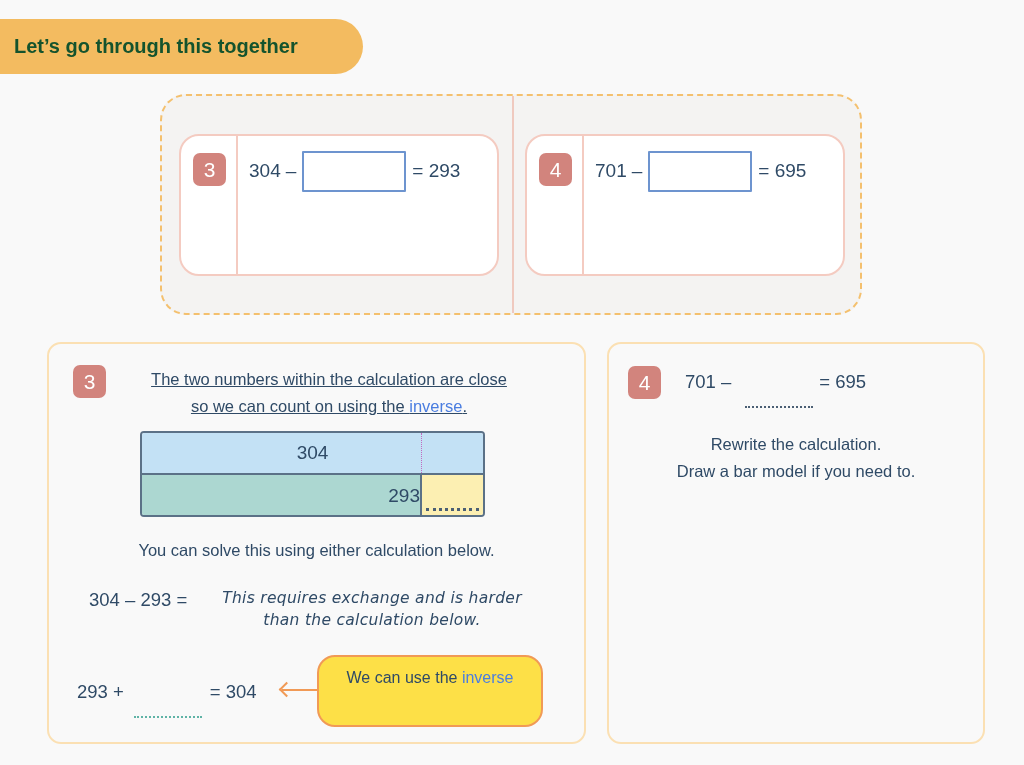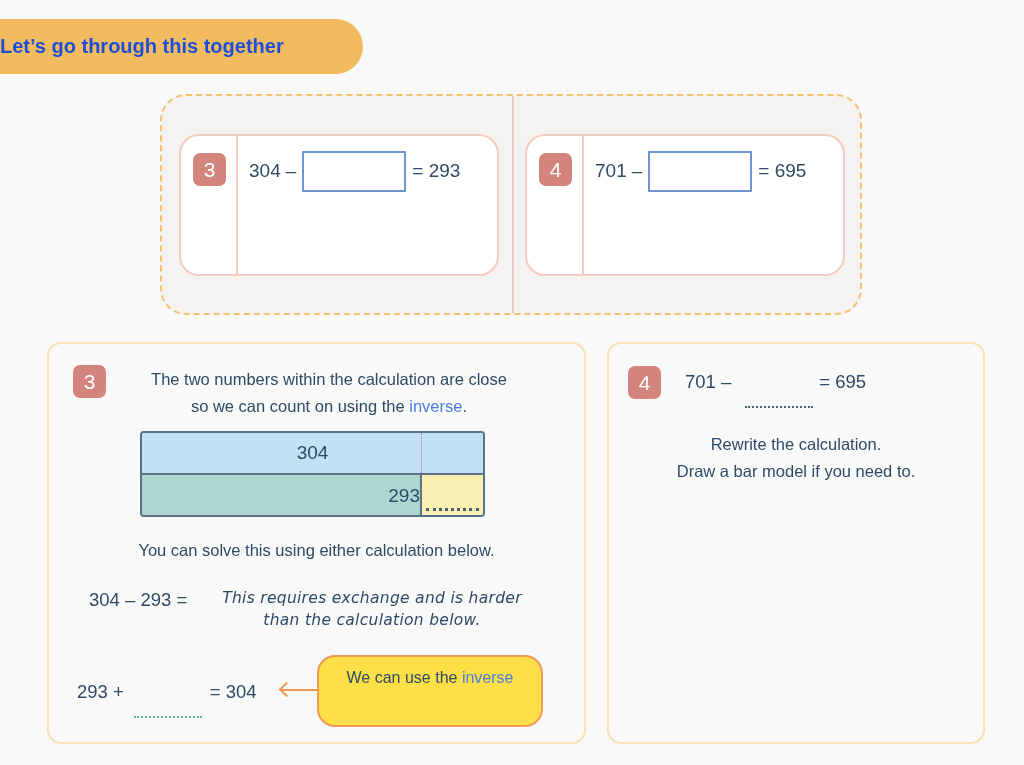--- a/index.html
+++ b/index.html
@@ -8,22 +8,22 @@
     background: #f9f9f9;
     font-family: "Liberation Sans", "DejaVu Sans", sans-serif;
     color: #2f4a66;
     position: relative;
   }
   .title-pill {
     position: absolute; left: 0; top: 19px;
     width: 363px; height: 55px;
     background: #f3bb60;
     border-radius: 0 28px 28px 0;
-    color: #1d4ed8; font-weight: bold; font-size: 20px;
-    display: flex; align-items: center; padding-left: 0;
+    color: #14532d; font-weight: bold; font-size: 20px;
+    display: flex; align-items: center; padding-left: 14px;
   }
   .question-panel {
     position: absolute; left: 160px; top: 94px;
     width: 702px; height: 221px;
     background: #f4f3f2;
     border: 2px dashed #f4c06e;
     border-radius: 26px;
   }
   .panel-divider {
     position: absolute; left: 350px; top: 0; bottom: 0;
@@ -175,21 +175,21 @@
       <span>701</span>
       <span style="margin-left:5px">–</span>
       <div class="answer-box"></div>
       <span>= 695</span>
     </div>
   </div>
 </div>
 
 <div class="card card-left">
   <div class="num-badge">3</div>
-  <div class="center-text" style="left:70px; top:22px; width:420px;">
+  <div class="center-text" style="left:70px; top:22px; width:420px;text-decoration:underline;">
     <div>The two numbers within the calculation are close</div>
     <div><span>so we can count on using the </span><span class="blue">inverse</span><span>.</span></div>
   </div>
 
   <div class="bar-model">
     <div class="bar-top">
       <span>304</span>
       <div class="dotline"></div>
     </div>
     <div class="bar-bottom-a">

